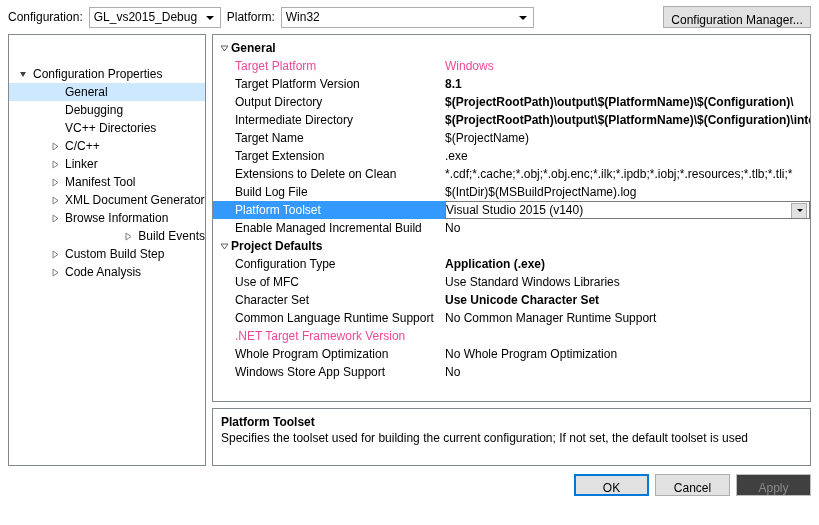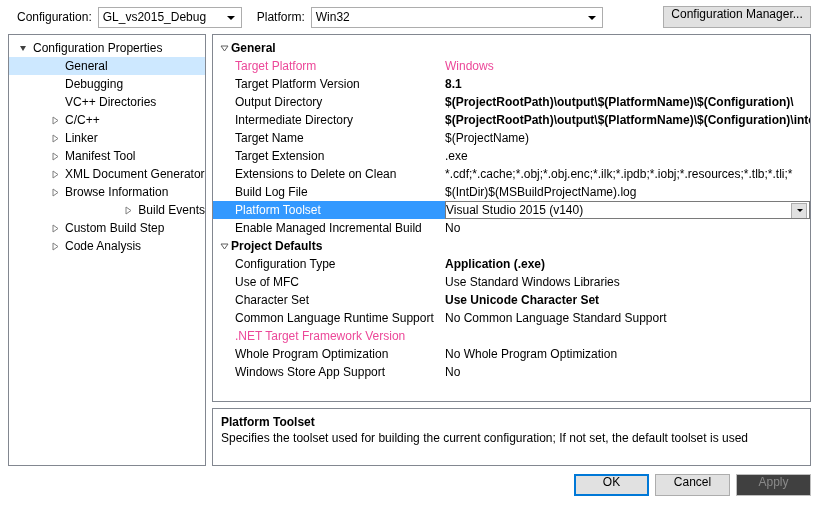--- a/index.html
+++ b/index.html
@@ -12,21 +12,21 @@
     width: 819px;
     height: 525px;
     overflow: hidden;
   }
   .toolbar {
     display: flex;
     align-items: center;
     padding: 6px 8px;
     gap: 6px;
   }
-  .toolbar label { white-space: nowrap; margin-left: 9px; }
+  .toolbar label { white-space: nowrap; }
   .combo {
     border: 1px solid #adadad;
     background: #fff;
     height: 21px;
     display: flex;
     align-items: center;
     padding: 0 4px;
     position: relative;
   }
   .combo::after {
@@ -37,21 +37,21 @@
     border-left: 4px solid transparent;
     border-right: 4px solid transparent;
     border-top: 4px solid #000;
   }
   .btn {
     border: 1px solid #adadad;
     background: #e1e1e1;
     height: 22px;
     padding: 0 12px;
     display: flex;
-    align-items: flex-start;
+    align-items: flex-end;
     justify-content: center;
     cursor: pointer;
     white-space: nowrap;
   }
   .btn.disabled { color:#8a8a8a; border-color:#bfbfbf; background:#404040; cursor:default;}
   .main {
     display: flex;
     height: 432px;
     padding: 0 8px;
     gap: 6px;
@@ -157,37 +157,37 @@
     padding:8px;
   }
   .footer .btn { min-width:75px; }
   .footer .btn.default { border-color:#0078d7; box-shadow: inset 0 0 0 1px #0078d7; }
 </style>
 </head>
 <body>
 
 <div class="toolbar">
   <label>Configuration:</label>
-  <div class="combo" style="width:144px">
+  <div class="combo" style="width:132px">
     <span>GL_vs2015_Debug</span>
   </div>
   <label>Platform:</label>
-  <div class="combo" style="width:292px">
+  <div class="combo" style="width:253px">
     <span>Win32</span>
   </div>
   <div style="flex:1"></div>
   <div class="btn" style="width:148px">
     <span>Configuration Manager...</span>
   </div>
 </div>
 
 <div class="main">
   <div class="tree">
     <div class="tree-inner" id="tree-inner">
-        <div class="tree-item" style="padding-left: 8px;">
+        <div class="tree-item" style="padding-left: 8px; margin-top: 26px;">
           <span class="tree-arrow">
             <svg width="9" height="9" viewBox="0 0 9 9">
               <path d="M1 2 L7 2 L4 7 Z" fill="#404040"></path>
             </svg>
           </span>
           <span class="label">Configuration Properties</span>
         </div>
         <div class="tree-item selected" style="padding-left: 40px;">
           <span class="tree-arrow"></span>
           <span class="label">General</span>
@@ -332,21 +332,21 @@
           <div class="row">
             <div class="name">Use of MFC</div>
             <div class="value">Use Standard Windows Libraries</div>
           </div>
           <div class="row bold">
             <div class="name">Character Set</div>
             <div class="value">Use Unicode Character Set</div>
           </div>
           <div class="row">
             <div class="name">Common Language Runtime Support</div>
-            <div class="value">No Common Language Standard Support</div>
+            <div class="value">No Common Manager Runtime Support</div>
           </div>
           <div class="row dim">
             <div class="name">.NET Target Framework Version</div>
             <div class="value"></div>
           </div>
           <div class="row">
             <div class="name">Whole Program Optimization</div>
             <div class="value">No Whole Program Optimization</div>
           </div>
           <div class="row">

